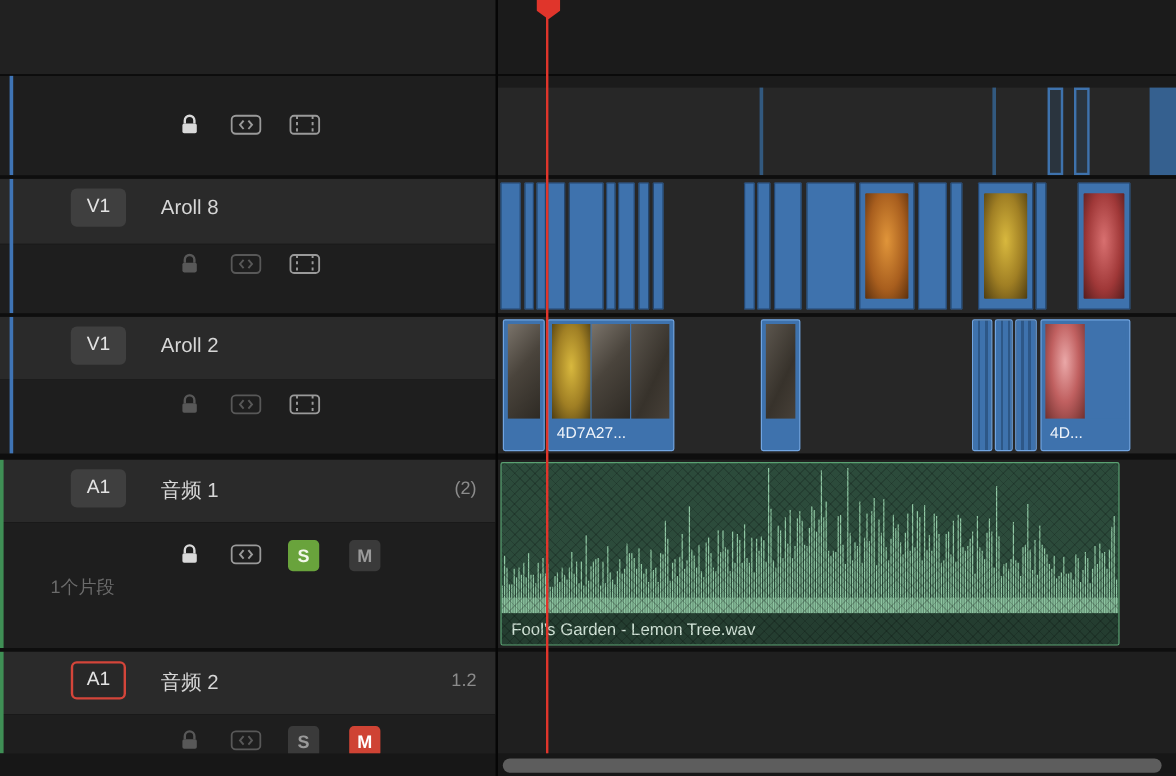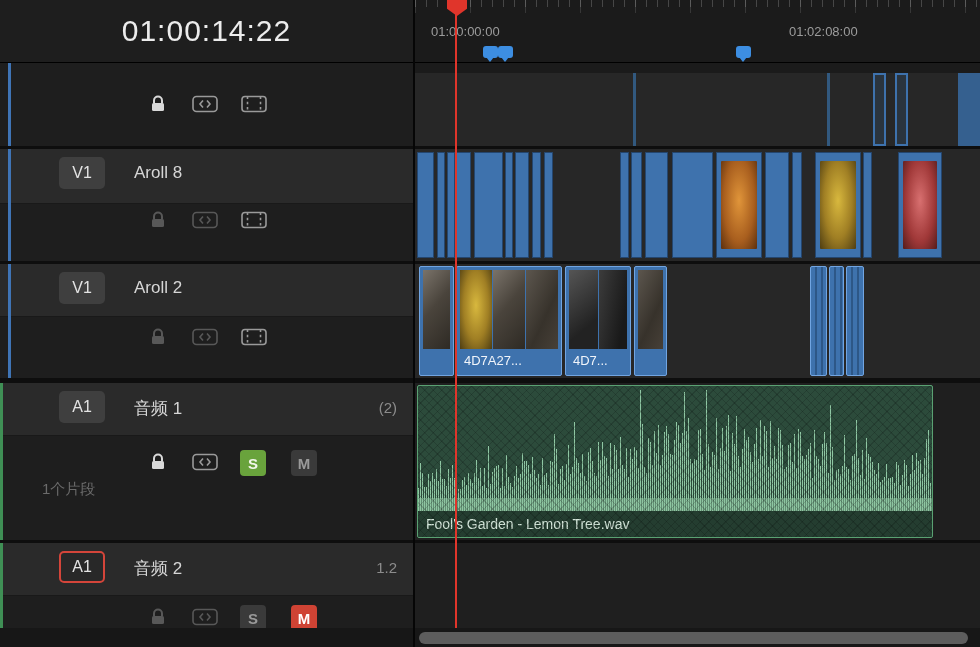--- a/index.html
+++ b/index.html
@@ -100,23 +100,20 @@
   #playhead-line { position:absolute; top:0; width:2px; height:628px; background:var(--playhead-red,#e0352b); z-index:9; }
   #playhead-flag { position:absolute; top:0; width:20px; height:16px; background:var(--playhead-red,#e0352b);
                    clip-path:polygon(0 0,100% 0,100% 55%,50% 100%,0 55%); z-index:10; }
 </style>
 </head>
 <body>
 
 <div class="app">
 
   <div class="panel">
-    <div class="tc-area">
-      <span class="tc-text">01:00:14:22</span>
-    </div>
 
     <div class="rowbg rctrl" style="top:63px;height:83px"></div>
     <div class="rowbg rname" style="top:149px;height:55px"></div>
     <div class="rowbg rctrl" style="top:204px;height:57px"></div>
     <div class="rowbg rname" style="top:264px;height:53px"></div>
     <div class="rowbg rctrl" style="top:317px;height:61px"></div>
     <div class="rowbg rname" style="top:383px;height:53px"></div>
     <div class="rowbg rctrl" style="top:436px;height:104px"></div>
     <div class="rowbg rname" style="top:543px;height:53px"></div>
     <div class="rowbg rctrl" style="top:596px;height:32px"></div>
@@ -220,29 +217,20 @@
       <svg width="26" height="18" viewBox="0 0 26 18">
           <rect x="1" y="1.5" width="24" height="15" rx="3.5" fill="none" stroke="currentColor" stroke-width="1.6"></rect>
           <path d="M11 5.5 8 9l3 3.5M15 5.5 18 9l-3 3.5" fill="none" stroke="currentColor" stroke-width="1.6"></path>
         </svg>
     </span>
     <div class="sm s-off" style="left:240px;top:605px">S</div>
     <div class="sm mute-on" style="left:291px;top:605px">M</div>
   </div>
 
   <div class="timeline">
-    <div class="ruler" id="ruler">
-      <div class="ticks"></div>
-      <div class="ticks2"></div>
-    <div class="rlabel" style="left: 16px;">01:00:00:00</div>
-        <div class="rlabel" style="left: 374px;">01:02:08:00</div>
-        <div class="marker" style="left: 68px;"></div>
-        <div class="marker" style="left: 83px;"></div>
-        <div class="marker" style="left: 321px;"></div>
-      </div>
     <div class="lane" id="lane-v2" style="top:73px;height:73px;background:#272727">
         <div class="frag-line" style="left: 218px; width: 3px;"></div>
         <div class="frag-line" style="left: 412px; width: 3px;"></div>
         <div class="frag-hollow" style="left: 458px; width: 13px;"></div>
         <div class="frag-hollow" style="left: 480px; width: 13px;"></div>
         <div class="frag-solid" style="left: 543px; width: 22px;"></div>
       </div>
     <div class="lane" id="lane-aroll1" style="top:149px;height:112px;background:#272727">
         <div class="vclip" style="left: 2px; width: 17px;"></div>
         <div class="vclip" style="left: 22px; width: 8px;"></div>
@@ -277,35 +265,35 @@
           </div>
         </div>
         <div class="bigclip" style="left: 41px; width: 106px;">
           <div class="thumbs">
             <div class="thumb th-yellow"></div>
             <div class="thumb th-room1"></div>
             <div class="thumb th-room2"></div>
           </div>
           <div class="namebar">4D7A27...</div>
         </div>
-        <div class="bigclip" style="left: 150px; width: 66px;">
-          <div class="thumbs">
-            <div class="thumb th-dark"></div>
-            <div class="thumb th-dark2"></div>
-          </div>
-          <div class="namebar">4D7...</div>
-        </div>
         <div class="bigclip" style="left: 219px; width: 33px;">
           <div class="thumbs">
             <div class="thumb th-room2"></div>
           </div>
         </div>
         <div class="bigclip striped" style="left: 395px; width: 17px;"></div>
         <div class="bigclip striped" style="left: 414px; width: 15px;"></div>
         <div class="bigclip striped" style="left: 431px; width: 18px;"></div>
+        <div class="bigclip" style="left: 452px; width: 75px;">
+          <div class="thumbs">
+            <div class="thumb th-pink"></div>
+            <div class="thumb th-blue"></div>
+          </div>
+          <div class="namebar">4D...</div>
+        </div>
       </div>
     <div class="lane" id="lane-audio1" style="top:383px;height:157px;background:#1f1f1f">
         <div class="audioclip" style="left: 2px; width: 516px;">
           <div class="wave">
             <i style="height: 23px;"></i>
             <i style="height: 48px;"></i>
             <i style="height: 38px;"></i>
             <i style="height: 24px;"></i>
             <i style="height: 24px;"></i>
             <i style="height: 37px;"></i>

